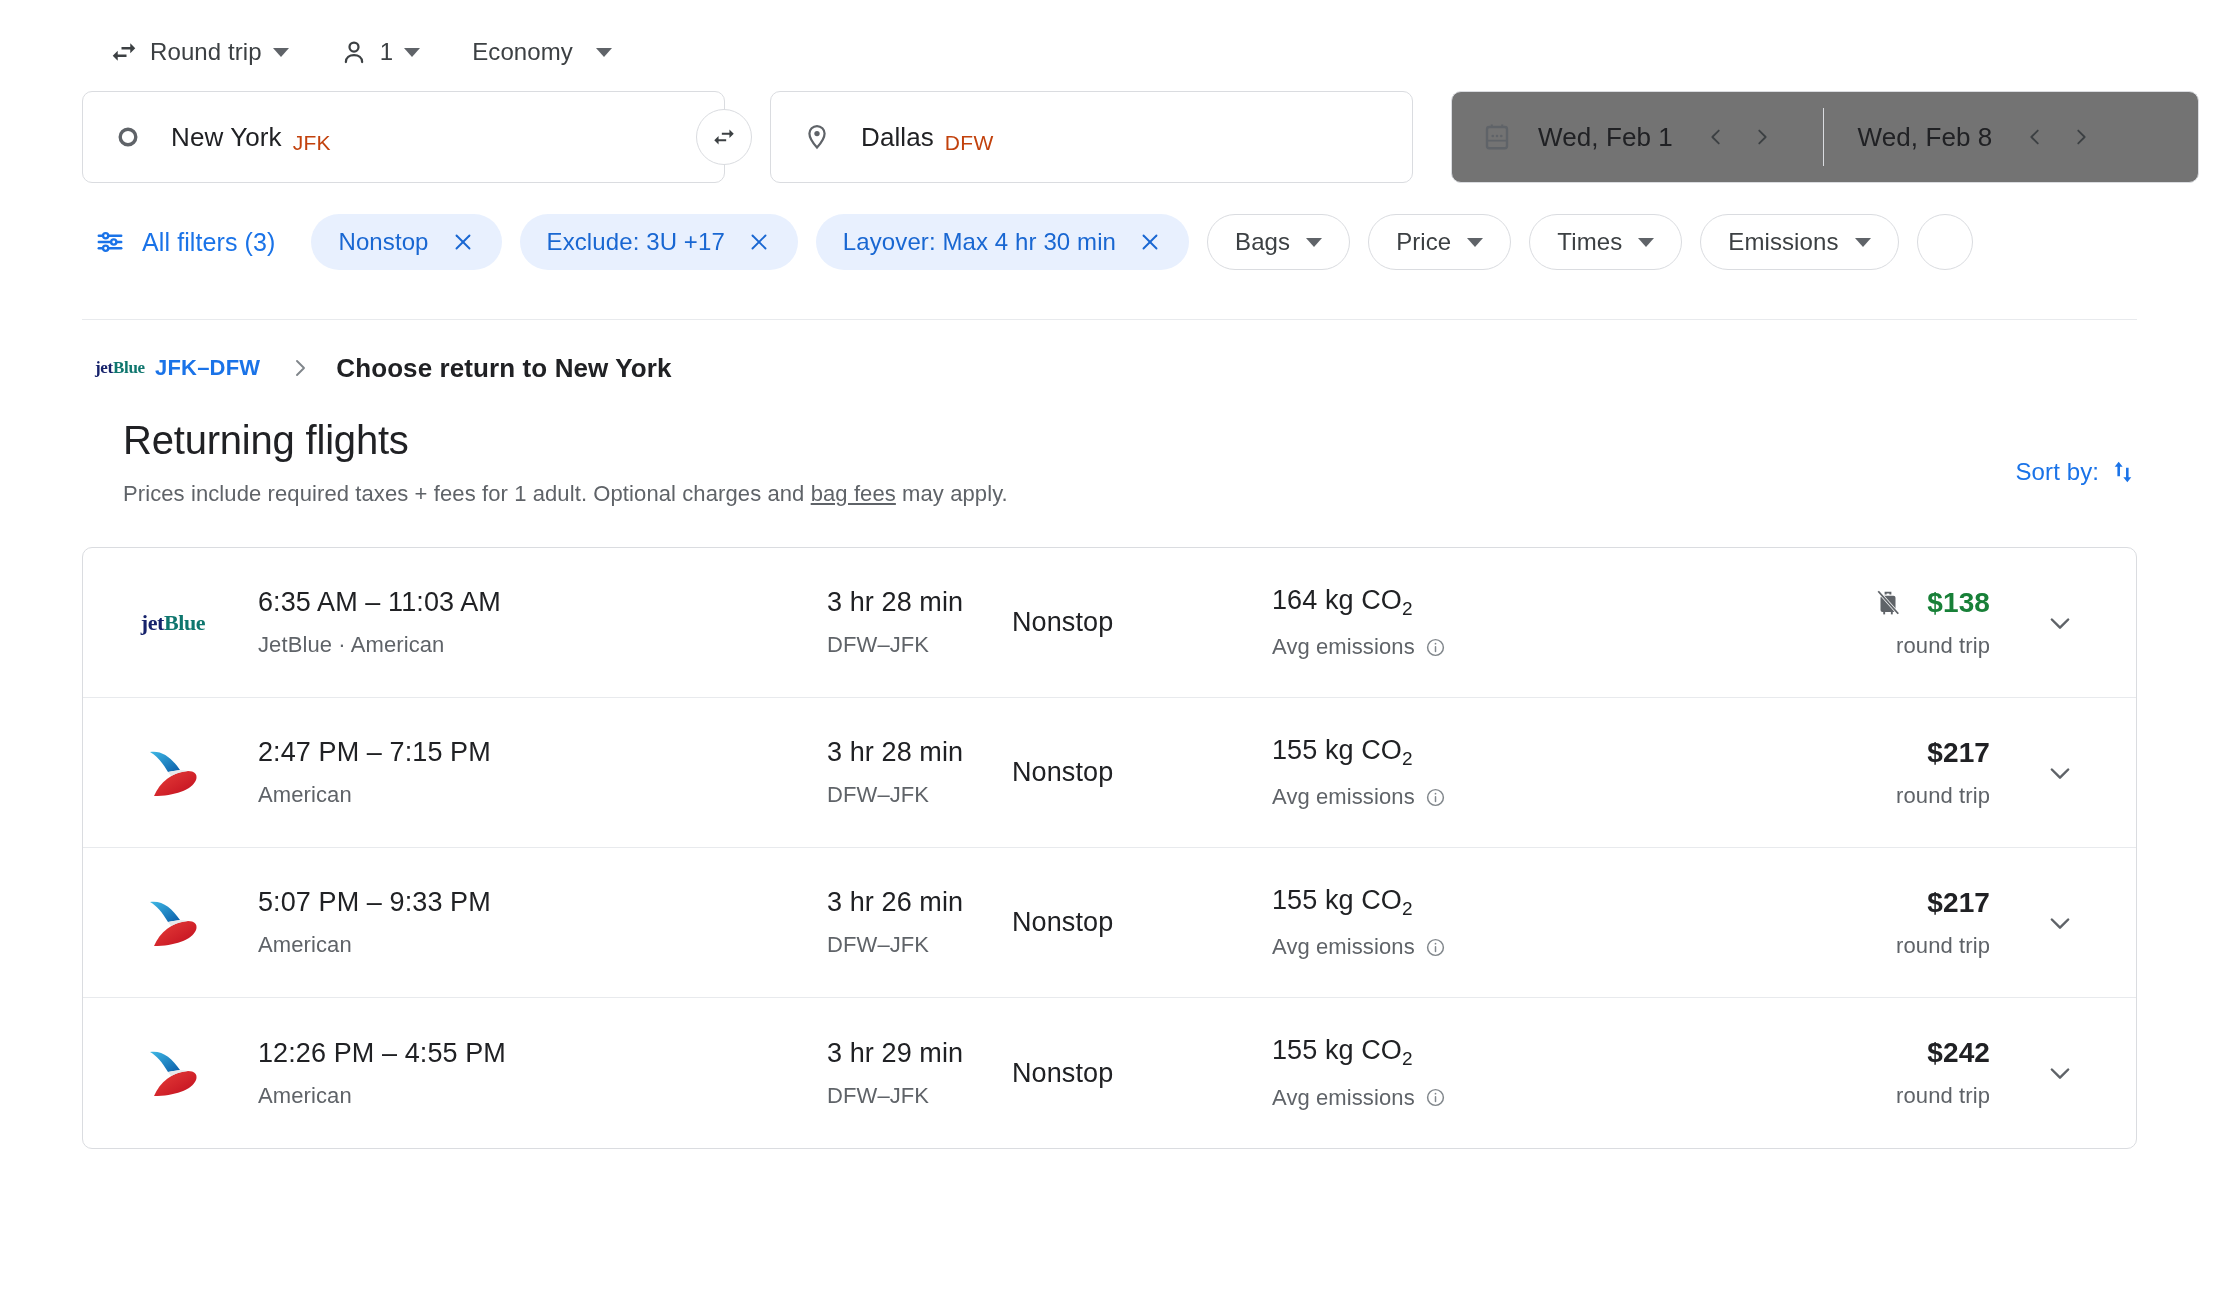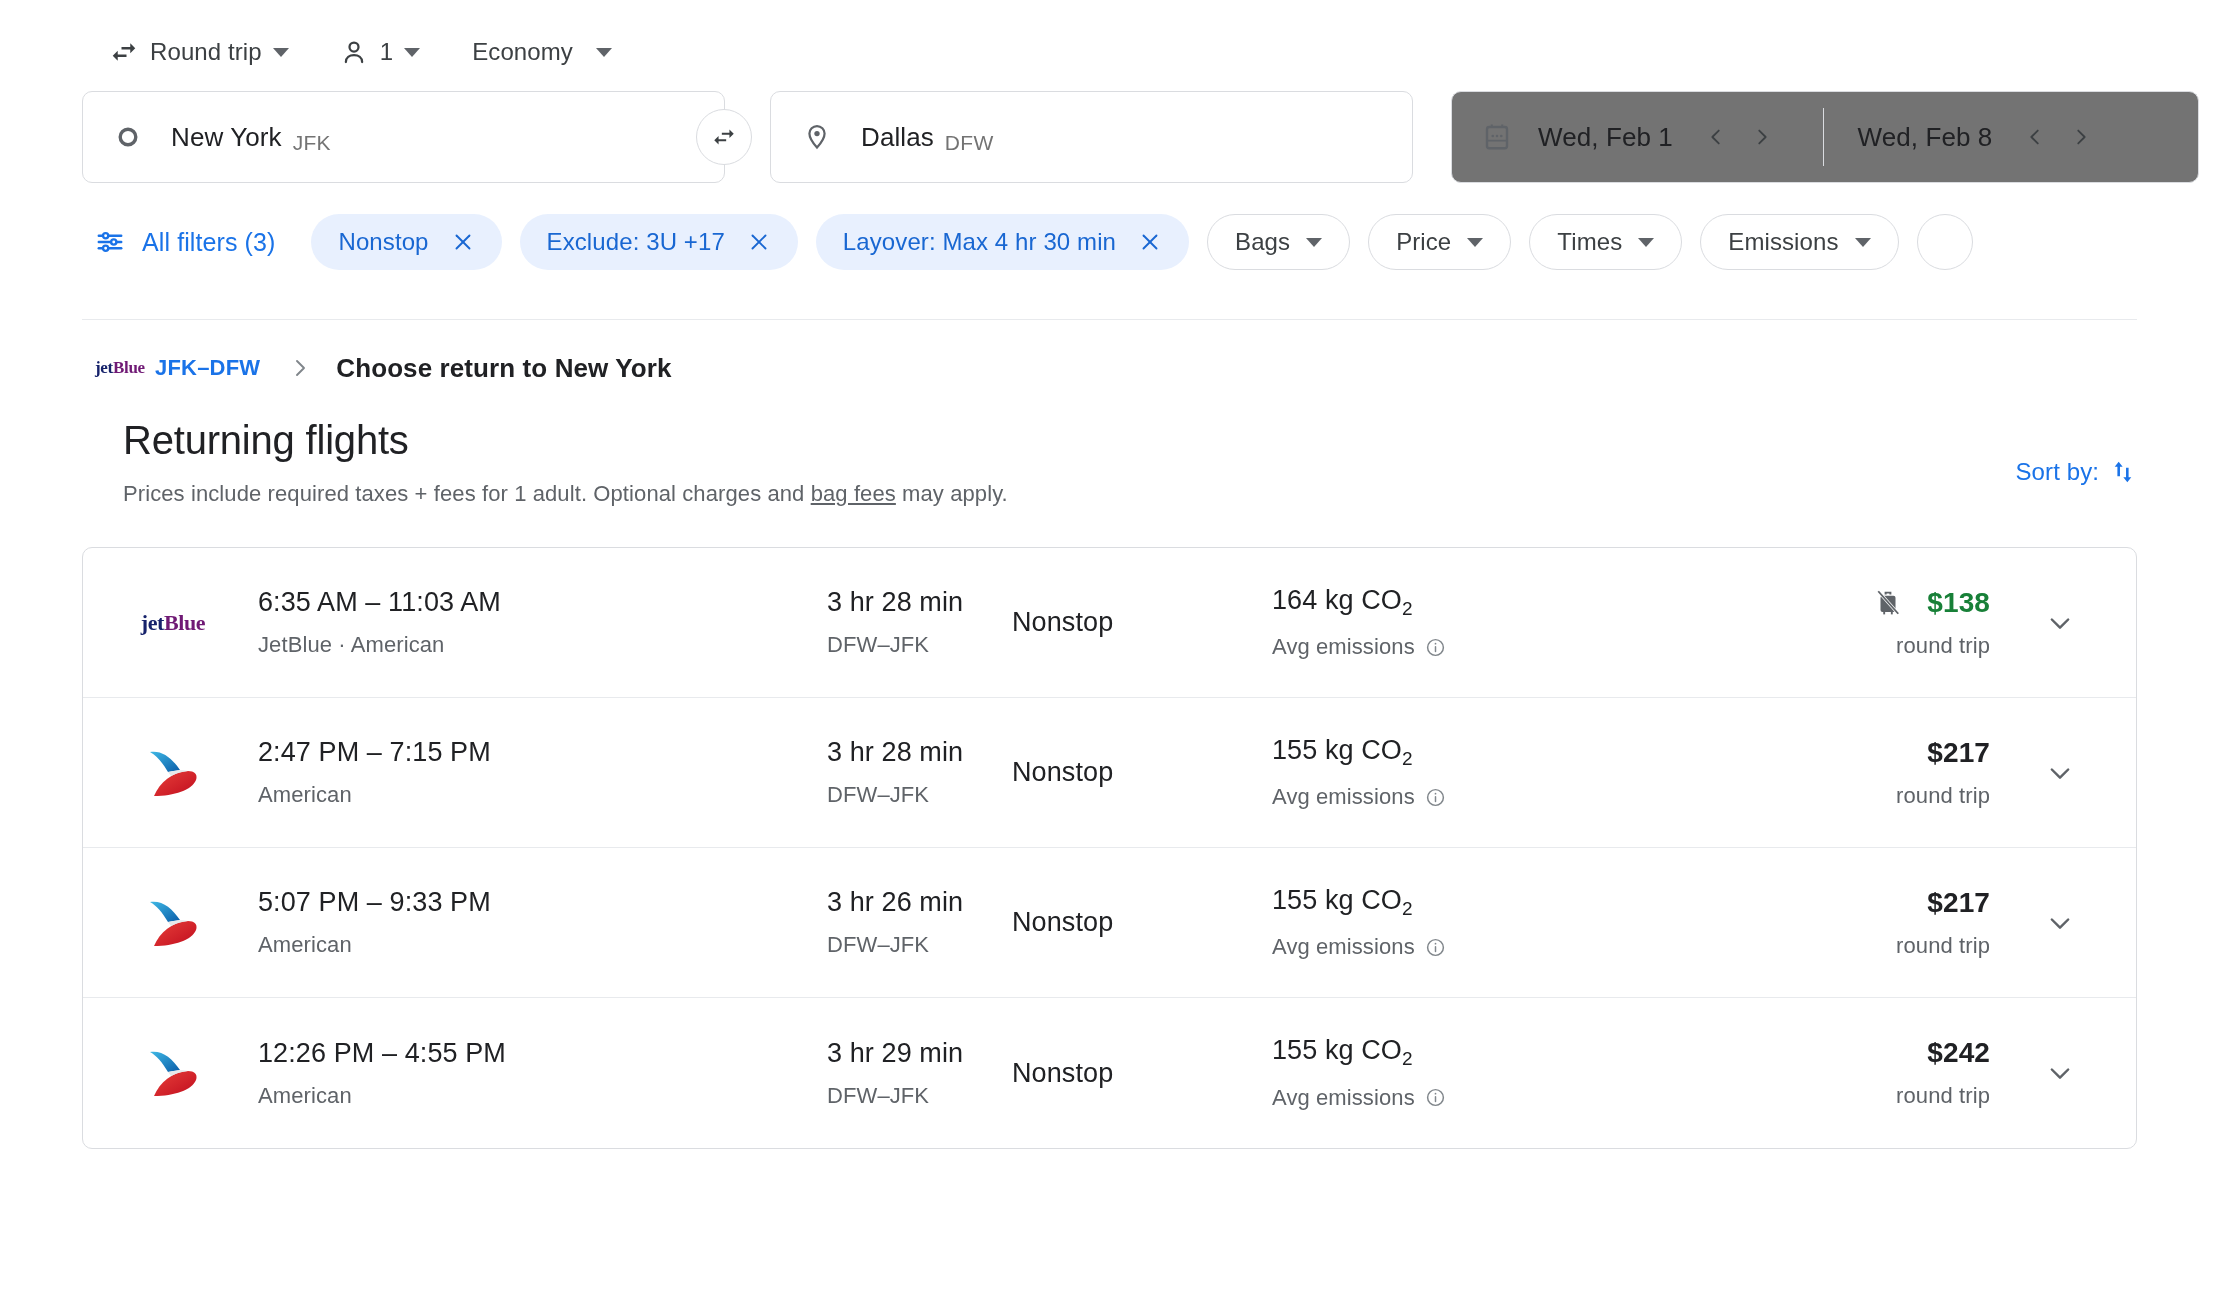--- a/index.html
+++ b/index.html
@@ -67,21 +67,21 @@
   .field-origin { width: 643px; padding-left: 32px; }
   .field-dest { width: 643px; padding-left: 32px; margin-left: 45px; }
   .field-text {
     font-size: 26px;
     color: #202124;
     margin-left: 30px;
     letter-spacing: 0.1px;
   }
   .field-code {
     font-size: 21px;
-    color: #737373;
+    color: #c2410c;
     margin-left: 11px;
     letter-spacing: 0.3px;
     margin-top: 12px;
   }
   .swap-btn {
     position: absolute;
     left: 614px;
     top: 50%;
     transform: translateY(-50%);
     width: 56px; height: 56px;
@@ -209,21 +209,21 @@
     align-items: center;
     justify-content: flex-start;
   }
   .jb-mark {
     font-size: 17px;
     font-weight: 700;
     letter-spacing: -0.3px;
     font-family: "Liberation Serif", serif;
   }
   .jb-jet { color: #16226b; }
-  .jb-blue { color: #701a75; }
+  .jb-blue { color: #0f766e; }
   .bc-link {
     font-size: 22px;
     color: #1a73e8;
     font-weight: 700;
     letter-spacing: 0.2px;
     cursor: pointer;
     margin-left: 2px;
   }
   .bc-sep {
     margin: 0 24px 0 28px;

